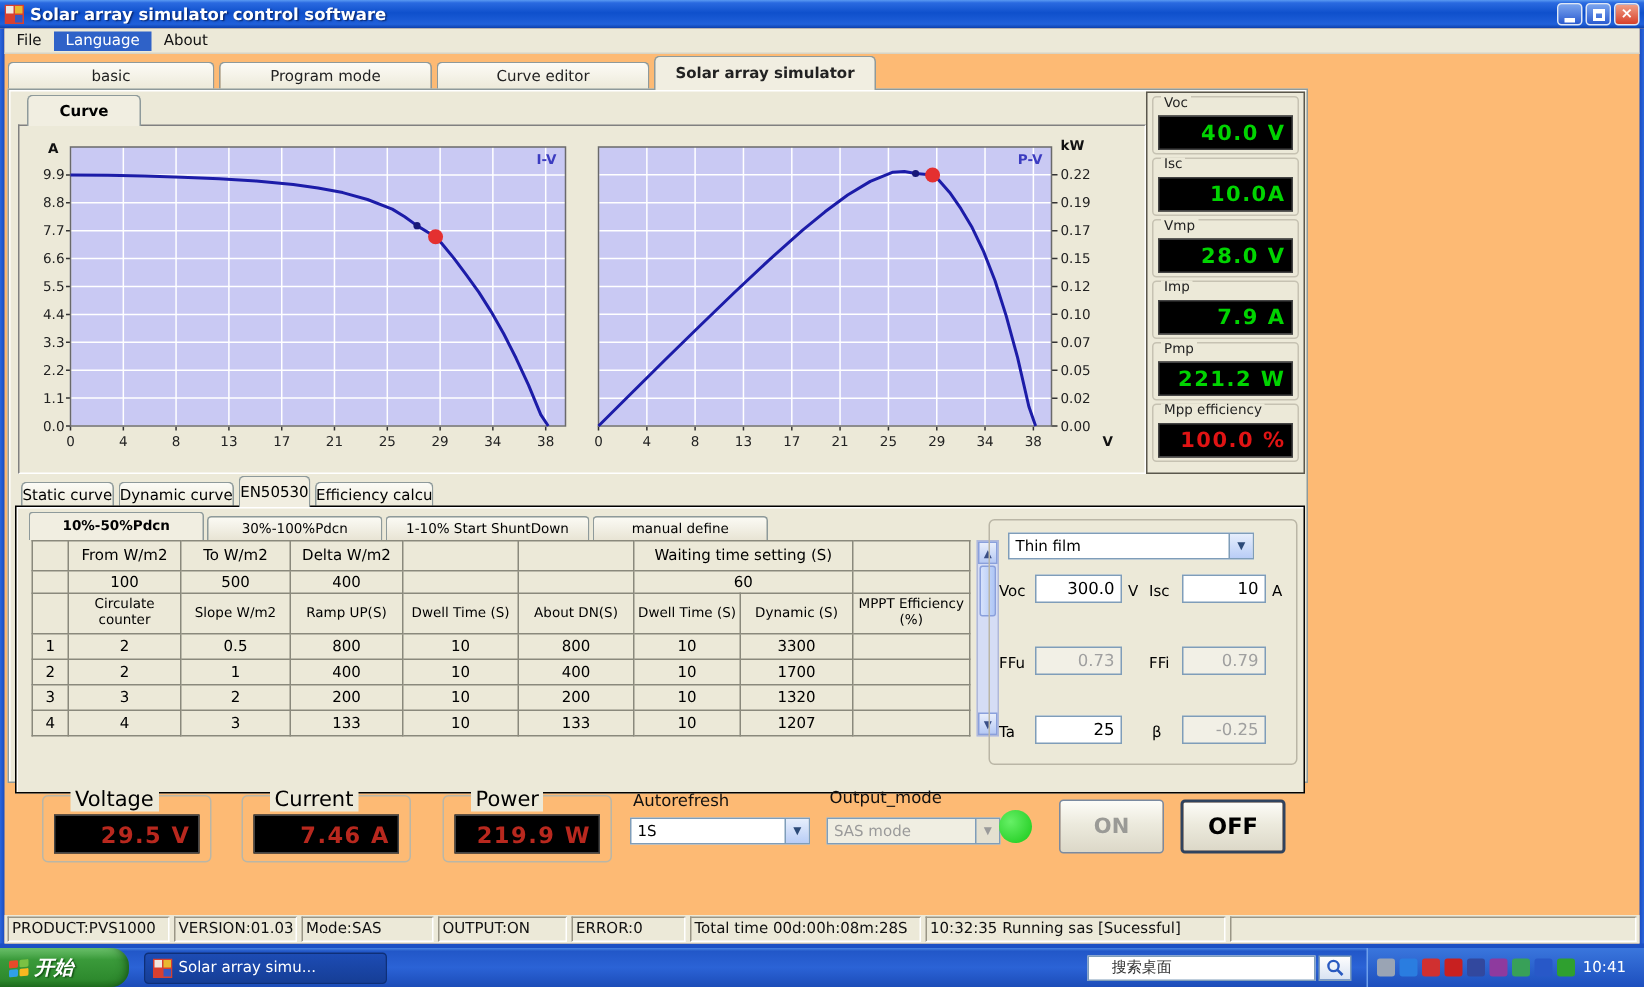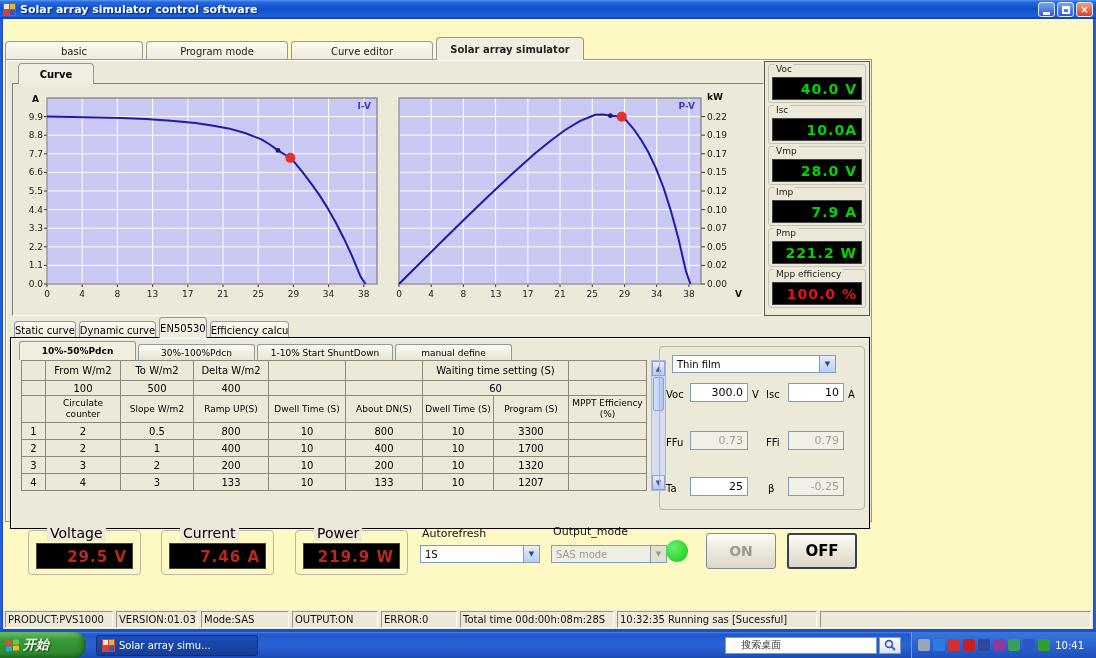--- a/index.html
+++ b/index.html
@@ -1,17 +1,17 @@
 <!DOCTYPE html>
 <html><head>
 <meta charset="utf-8">
 <style>
 *{margin:0;padding:0;box-sizing:border-box}
 html,body{width:1096px;height:658px;font-family:"DejaVu Sans","Liberation Sans",sans-serif;background:#ece9d8;overflow:hidden}
-#window{position:relative;width:1096px;height:658px;background:#fef9c3}
+#window{position:relative;width:1096px;height:658px;background:#fdba74}
 
 
 .titlebar{position:absolute;left:0;top:0;width:1096px;height:19px;display:flex;align-items:center;gap:4px;padding:0 3px;
   background:linear-gradient(180deg,#5a9af2 0%,#2a6ae0 10%,#0f50cc 45%,#2060da 85%,#0a3ba6 100%)}
 .apptitle{color:#fff;font-weight:bold;font-size:11px;text-shadow:1px 1px 1px #08276e;flex:1;white-space:nowrap;overflow:hidden}
 .winbtns{display:flex;gap:2px}
 .wbtn{width:17px;height:15px;border:1px solid #dfe8f6;border-radius:3px;display:flex;align-items:center;justify-content:center;
   background:linear-gradient(180deg,#7aa4ee,#2b5bd0);color:#fff;font-size:10px;font-weight:bold;line-height:1}
 .wbtn.close{background:linear-gradient(180deg,#f0a088,#d8402a)}
 .glyph-min{width:7px;height:3px;background:#fff;margin-top:7px}
@@ -135,20 +135,25 @@
       <span class="wbtn">
           <span class="glyph-max"></span>
         </span>
       <span class="wbtn close">×</span>
     </span>
   </div>
   <div class="frame-l"></div>
   <div class="frame-r"></div>
   <div class="frame-b"></div>
 
+  <div class="menubar">
+    <span class="mitem">File</span>
+    <span class="mitem sel">Language</span>
+    <span class="mitem">About</span>
+  </div>
 
   <div class="maintabs">
     <div class="tab t-basic">basic</div>
     <div class="tab t-prog">Program mode</div>
     <div class="tab t-curve">Curve editor</div>
     <div class="tab t-sas active">Solar array simulator</div>
   </div>
 
   <div class="mainpanel">
     <div class="curvetab">Curve</div>
@@ -372,21 +377,21 @@
           <td></td>
         </tr>
         <tr class="h2">
           <td></td>
           <td class="wrap">Circulate counter</td>
           <td class="wrap">Slope W/m2</td>
           <td class="wrap">Ramp UP(S)</td>
           <td class="wrap">Dwell Time (S)</td>
           <td class="wrap">About DN(S)</td>
           <td class="wrap">Dwell Time (S)</td>
-          <td class="wrap">Program (S)</td>
+          <td class="wrap">Dynamic (S)</td>
           <td class="wrap">MPPT Efficiency (%)</td>
         </tr>
         <tr class="dr">
           <td>1</td>
           <td>2</td>
           <td>0.5</td>
           <td>800</td>
           <td>10</td>
           <td>800</td>
           <td>10</td>

